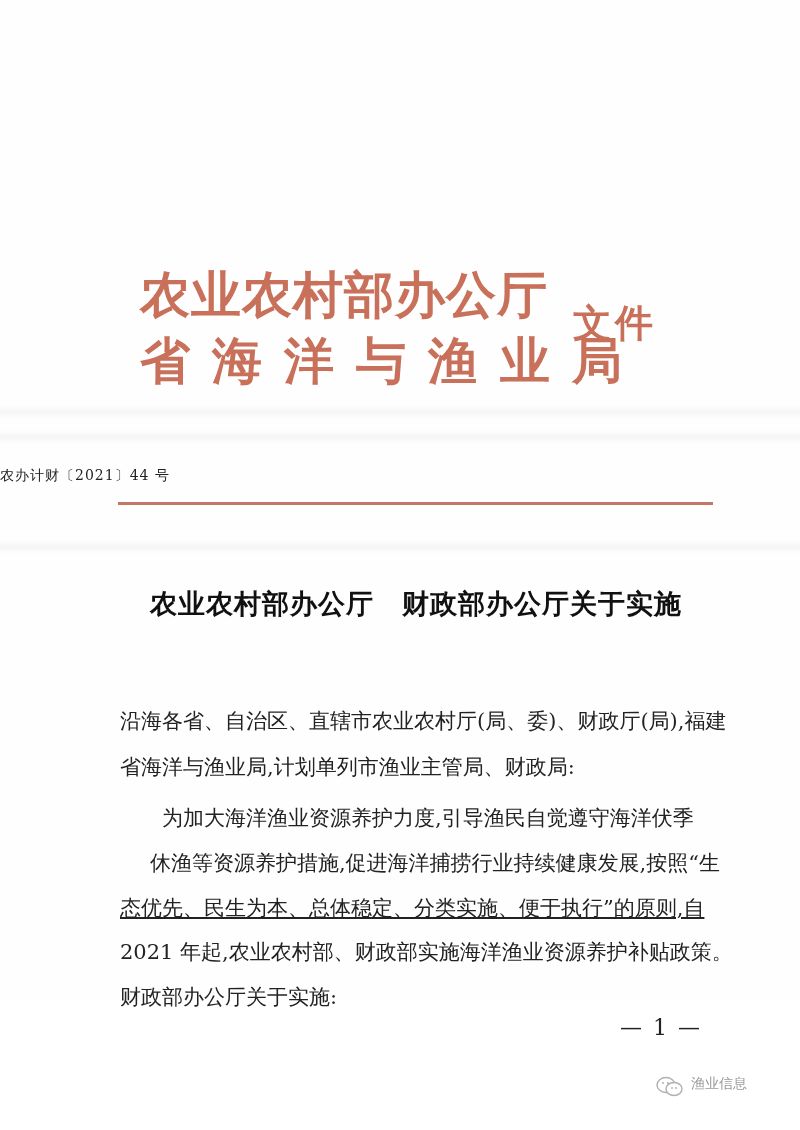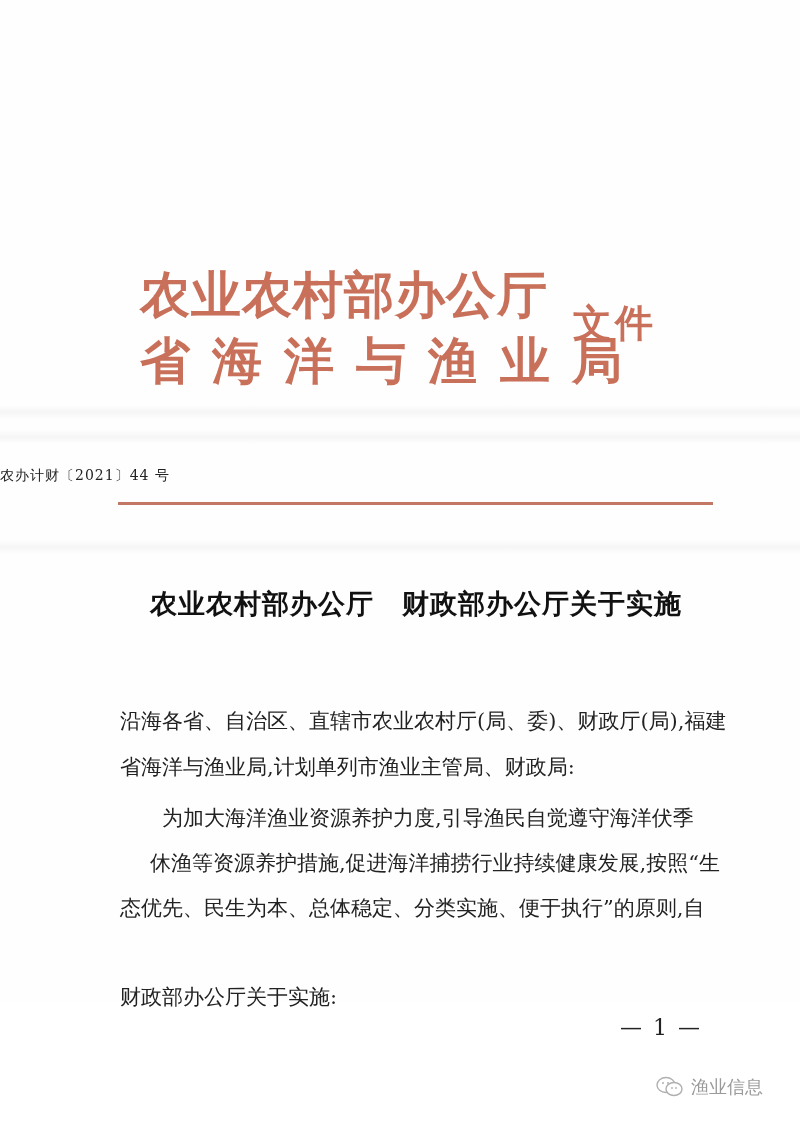--- a/index.html
+++ b/index.html
@@ -101,25 +101,24 @@
       font-size: 22px;
       color: #222;
       letter-spacing: 2px;
       white-space: nowrap;
     }
     .watermark {
       position: absolute;
       left: 655px;
       top: 1075px;
       display: flex;
-      align-items: center;
       gap: 6px;
       color: #9a9a9a;
       font-family: "DejaVu Sans", "Liberation Sans", sans-serif;
-      font-size: 18px;
+      font-size: 14px;
     }
     .wechat-icon {
       width: 30px;
       height: 24px;
       display: inline-block;
     }
   </style>
 </head>
 <body>
 
@@ -138,21 +137,22 @@
   <div class="doc-number">农办计财〔2021〕44 号</div>
 
   <div class="divider"></div>
 
   <div class="title t1">农业农村部办公厅　财政部办公厅关于实施</div>
 
   <div class="body-text" style="top:711px;">沿海各省、自治区、直辖市农业农村厅(局、委)、财政厅(局),福建</div>
   <div class="body-text" style="top:757px;">省海洋与渔业局,计划单列市渔业主管局、财政局:</div>
   <div class="body-text" style="top:808px;">　　为加大海洋渔业资源养护力度,引导渔民自觉遵守海洋伏季</div>
   <div class="body-text" style="top:853px;text-align:right;">休渔等资源养护措施,促进海洋捕捞行业持续健康发展,按照“生</div>
-  <div class="body-text" style="top:898px;">态优先、民生为本、总体稳定、分类实施、便于执行”的原则,自</div>
+  <div class="body-text" style="top:898px;text-decoration:underline;">态优先、民生为本、总体稳定、分类实施、便于执行”的原则,自</div>
+  <div class="body-text" style="top:942px;">2021 年起,农业农村部、财政部实施海洋渔业资源养护补贴政策。</div>
   <div class="body-text" style="top:987px;">财政部办公厅关于实施:</div>
 
   <div class="page-number">— 1 —</div>
 
   <div class="watermark">
     <span class="wechat-icon">
       <svg width="30" height="24" viewBox="0 0 30 24">
         <ellipse cx="11" cy="10" rx="9" ry="7.5" fill="none" stroke="#b0b0b0" stroke-width="1.4"></ellipse>
         <ellipse cx="19" cy="14" rx="8" ry="6.5" fill="#fff" stroke="#b0b0b0" stroke-width="1.4"></ellipse>
         <circle cx="8" cy="8" r="1" fill="#b0b0b0"></circle>

